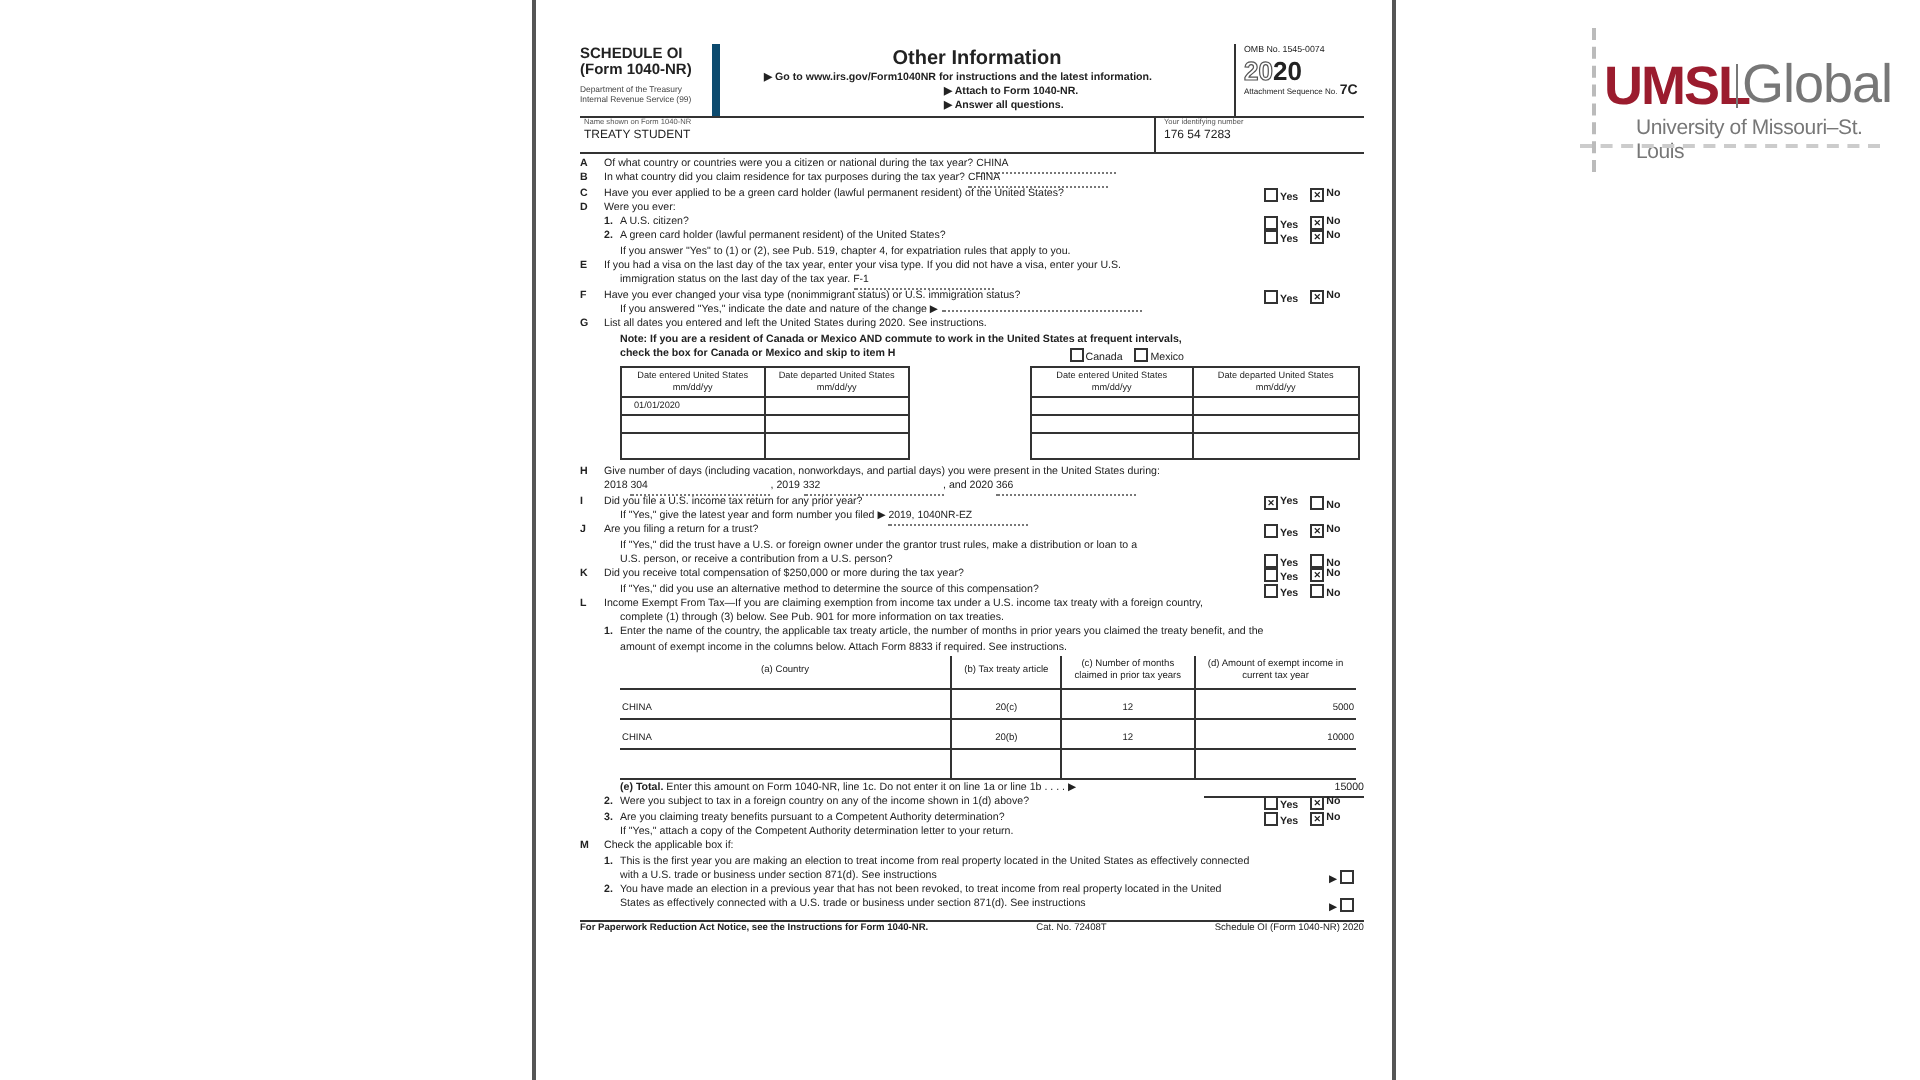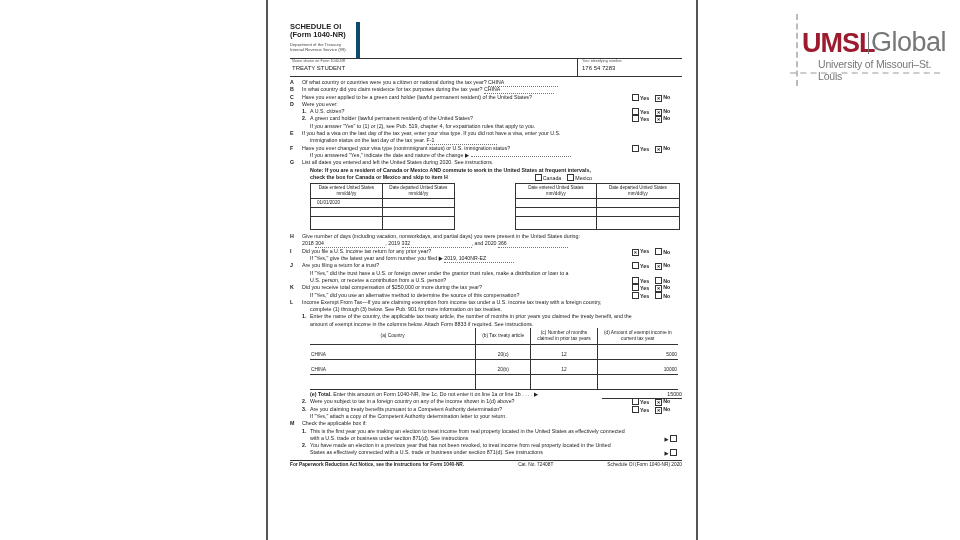--- a/index.html
+++ b/index.html
@@ -63,20 +63,33 @@
 
   <div class="hdr">
     <div class="hdr-left">
       <div class="sch">SCHEDULE OI</div>
       <div class="sch">(Form 1040-NR)</div>
       <div class="dept">
         <div>Department of the Treasury</div>
         <div>Internal Revenue Service (99)</div>
       </div>
     </div>
+    <div class="hdr-mid">
+      <div class="hdr-title">Other Information</div>
+      <div class="hdr-lines">
+        <div>▶ Go to www.irs.gov/Form1040NR for instructions and the latest information.</div>
+        <div style="padding-left:90px">▶ Attach to Form 1040-NR.</div>
+        <div style="padding-left:90px">▶ Answer all questions.</div>
+      </div>
+    </div>
+    <div class="hdr-right">
+      <div>OMB No. 1545-0074</div>
+      <div class="yr"><span class="o">20</span><span>20</span></div>
+      <div class="seq"><span>Attachment Sequence No.</span> <b>7C</b></div>
+    </div>
   </div>
 
   <div class="name-row">
     <div class="name-l">
       <div class="small-lbl">Name shown on Form 1040-NR</div>
       <div class="name-val">TREATY STUDENT</div>
     </div>
     <div class="name-r">
       <div class="small-lbl">Your identifying number</div>
       <div class="name-val">176 54 7283</div>

